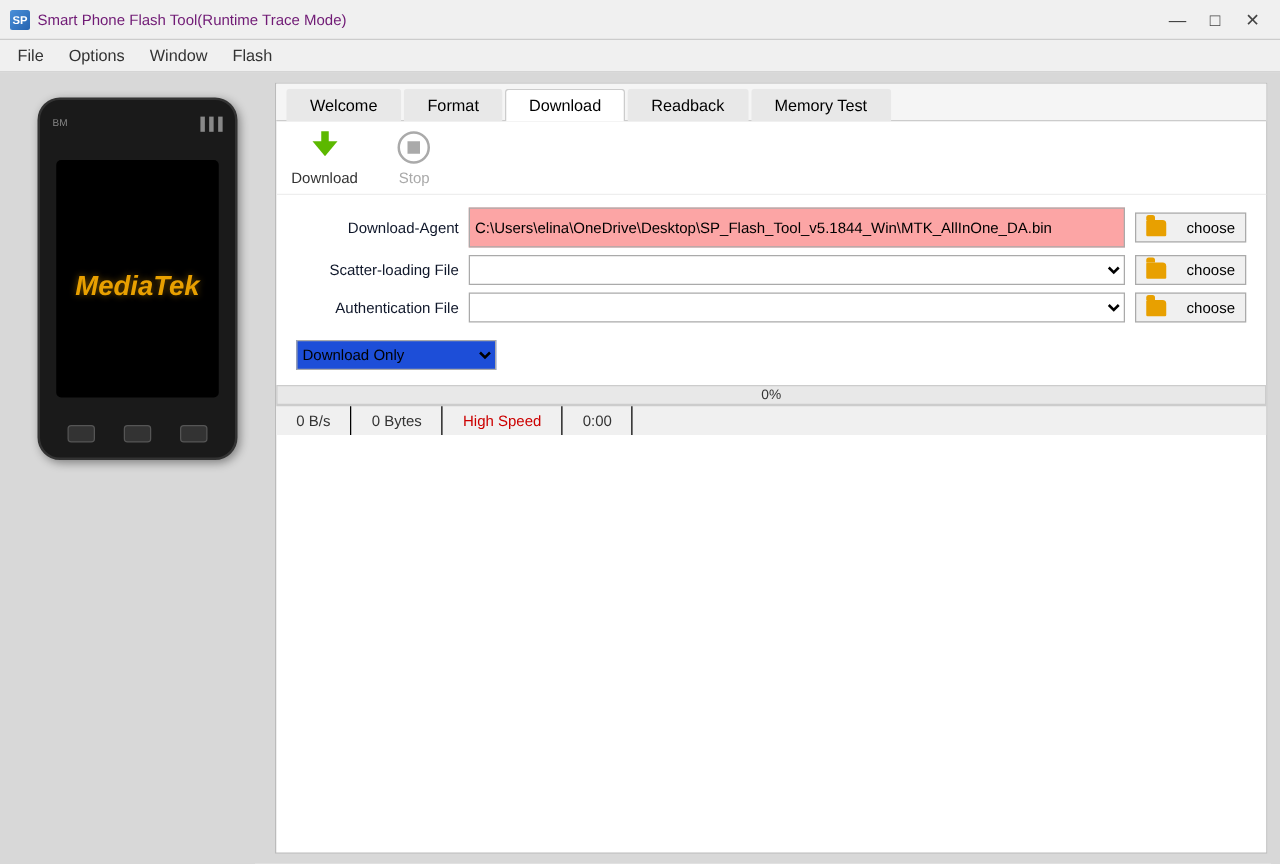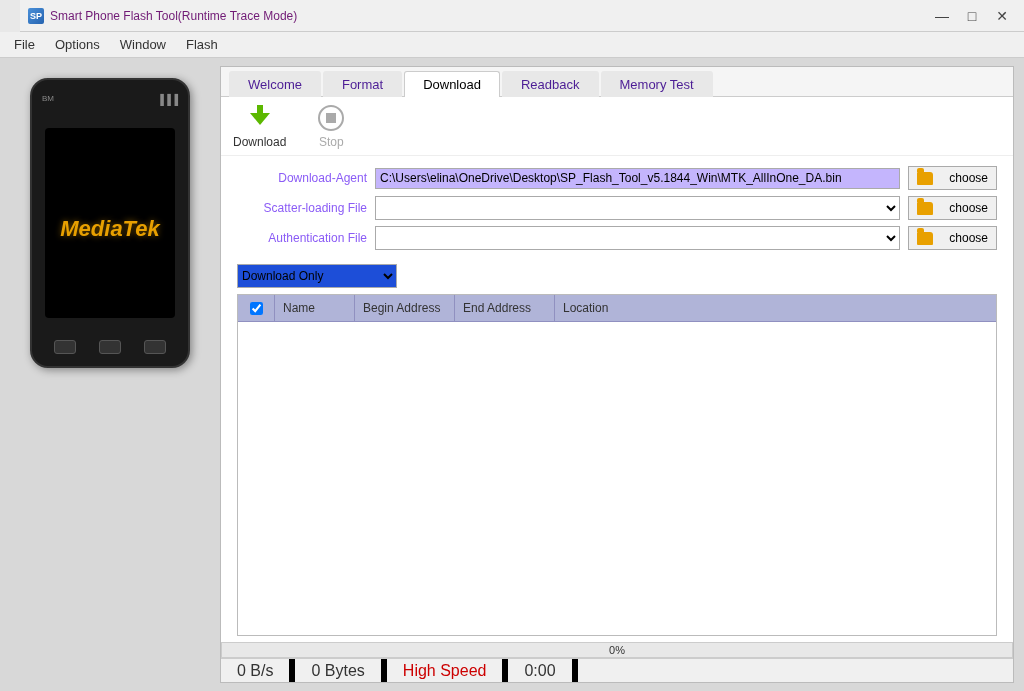--- a/index.html
+++ b/index.html
@@ -14,21 +14,20 @@
 
     
     .title-bar {
       background: #f0f0f0;
       height: 32px;
       display: flex;
       align-items: center;
       padding: 0 8px;
       border-bottom: 1px solid #ccc;
       user-select: none;
-      margin-left: 20px;
     }
     .title-bar-icon {
       width: 16px;
       height: 16px;
       margin-right: 6px;
       background: linear-gradient(135deg, #4a90d9, #2563b0);
       border-radius: 2px;
       display: flex; align-items: center; justify-content: center;
       color: white; font-size: 10px; font-weight: bold;
     }
@@ -168,21 +167,21 @@
       gap: 2px;
     }
     .tab {
       padding: 5px 18px;
       cursor: pointer;
       border: 1px solid transparent;
       border-bottom: none;
       border-radius: 3px 3px 0 0;
       font-size: 13px;
       background: #e8e8e8;
-      color: #4c1d95;
+      color: #000000;
       margin-bottom: -1px;
     }
     .tab.active {
       background: white;
       border-color: #ccc;
       border-bottom-color: white;
       color: #000;
       font-weight: 500;
     }
 
@@ -223,31 +222,31 @@
       gap: 6px;
     }
     .form-row {
       display: flex;
       align-items: center;
       gap: 8px;
     }
     .form-label {
       width: 130px;
       font-size: 12px;
-      color: #8b5cf6;
+      color: #0f172a;
       flex-shrink: 0;
       text-align: right;
     }
     .form-input {
       flex: 1;
-      height: 21px;
+      height: 32px;
       border: 1px solid #aaa;
       padding: 0 4px;
       font-size: 12px;
-      background: #c4b5fd;
+      background: #fca5a5;
     }
     .form-select {
       flex: 1;
       height: 24px;
       border: 1px solid #aaa;
       padding: 0 4px;
       font-size: 12px;
       background: white;
       appearance: auto;
     }
@@ -357,23 +356,23 @@
     }
     .status-bar {
       display: flex;
       background: #f0f0f0;
       border-top: 1px solid #ccc;
       height: 24px;
       align-items: center;
     }
     .status-cell {
       padding: 0 16px;
-      font-size: 16px;
+      font-size: 12px;
       color: #333;
-      border-right: 6px solid #000000;
+      border-right: 1px solid #000000;
       height: 100%;
       display: flex;
       align-items: center;
     }
     .status-cell.speed-label { color: #cc0000; }
   </style>
 </head>
 <body>
 
 <div class="title-bar">
@@ -483,32 +482,20 @@
       </div>
 
       <div class="mode-row">
         <select class="mode-select">
           <option>Download Only</option>
           <option>Firmware Upgrade</option>
           <option>Custom Download</option>
         </select>
       </div>
 
-      <div class="table-container">
-        <div class="table-header">
-          <div class="th-check">
-            <input type="checkbox" checked="" style="">
-          </div>
-          <div class="th-cell th-name">Name</div>
-          <div class="th-cell th-begin">Begin Address</div>
-          <div class="th-cell th-end">End Address</div>
-          <div class="th-cell th-location">Location</div>
-        </div>
-        <div class="table-body"></div>
-      </div>
 
       <div class="progress-section">
         <div class="progress-bar-outer">
           <div class="progress-bar-inner" style="width:0%;"></div>
           <span class="progress-label">0%</span>
         </div>
         <div class="status-bar">
           <div class="status-cell">0 B/s</div>
           <div class="status-cell">0 Bytes</div>
           <div class="status-cell speed-label">High Speed</div>

